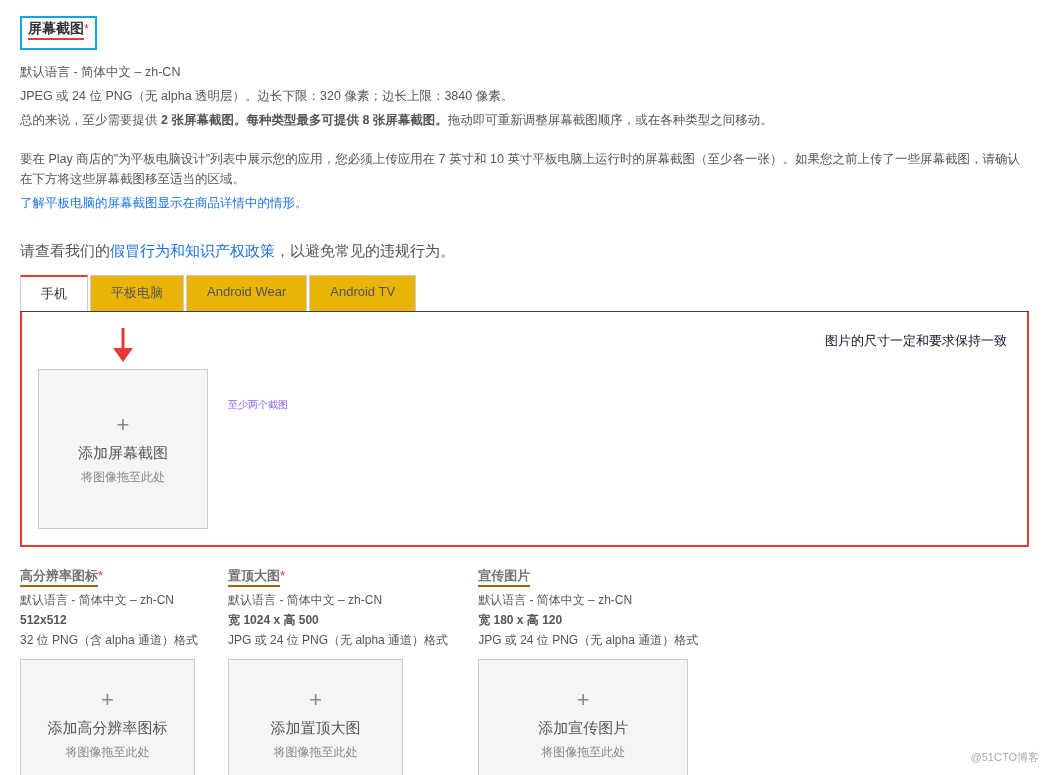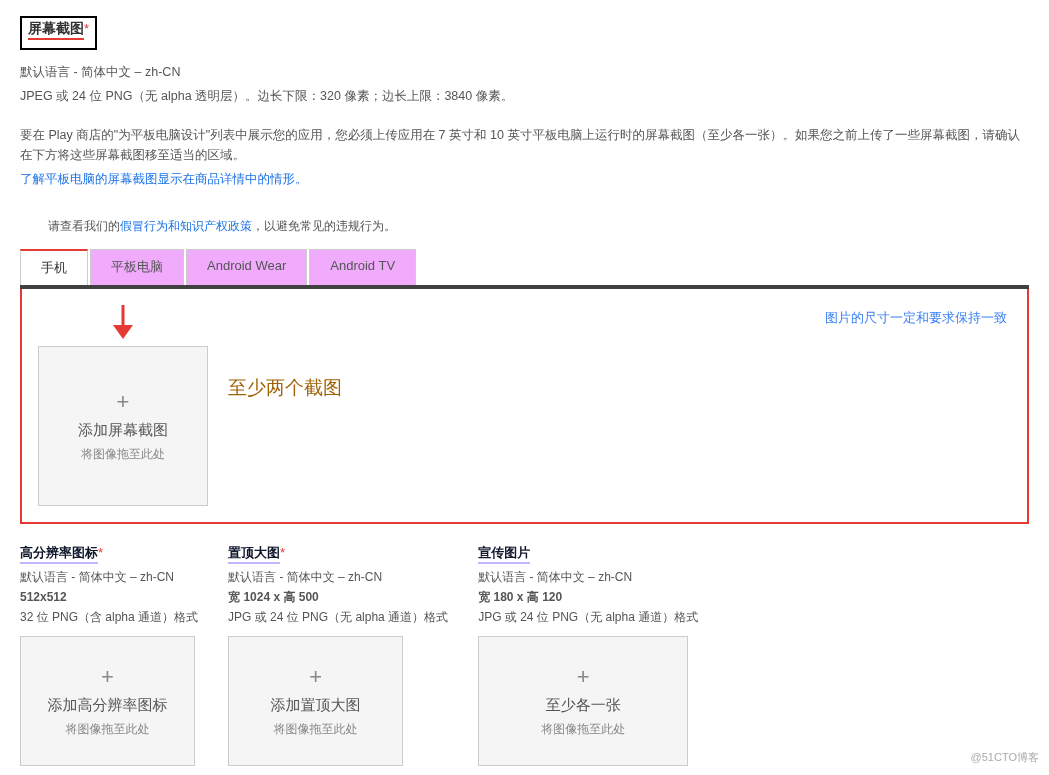--- a/index.html
+++ b/index.html
@@ -35,36 +35,35 @@
     .info-bold {
       font-weight: bold;
     }
     .link-text {
       color: #1a73e8;
       text-decoration: none;
       cursor: pointer;
     }
     .policy-text {
       color: #555;
-      font-size: 12px;
+      font-size: 15px;
       margin-top: 10px;
       margin-bottom: 12px;
-      margin-left: 28px;
     }
     
     .tabs-row {
       display: flex;
-      border-bottom: 4px solid #404040;
+      border-bottom: 1px solid #404040;
       margin-bottom: 0;
     }
     .tab {
       padding: 8px 20px;
       border: 1px solid #ccc;
       border-bottom: none;
-      background: #f0abfc;
+      background: #eab308;
       cursor: pointer;
       font-size: 13px;
       color: #555;
       margin-right: 2px;
       user-select: none;
     }
     .tab.active {
       background: #fff;
       color: #333;
       border-top: 2px solid #e53935;
@@ -118,47 +117,47 @@
       font-size: 12px;
       color: #888;
     }
     .screenshot-right {
       flex: 1;
       display: flex;
       flex-direction: column;
       padding-top: 10px;
     }
     .min-screenshots-hint {
-      color: #a16207;
-      font-size: 19px;
+      color: #8b5cf6;
+      font-size: 10px;
       margin-top: 60px;
     }
     .size-hint {
       position: absolute;
       right: 20px;
       top: 20px;
-      color: #3b82f6;
+      color: #0f172a;
       font-size: 13px;
     }
     
     .assets-row {
       display: flex;
       gap: 30px;
       margin-top: 20px;
       align-items: flex-start;
     }
     .asset-section {
       display: flex;
       flex-direction: column;
     }
     .asset-title {
       font-size: 13px;
       font-weight: bold;
-      color: #0f172a;
-      border-bottom: 2px solid #c4b5fd;
+      color: #737373;
+      border-bottom: 2px solid #a16207;
       display: inline-block;
       margin-bottom: 4px;
     }
     .asset-info {
       font-size: 12px;
       color: #555;
       margin-bottom: 2px;
       line-height: 1.5;
     }
     .asset-info .bold {
@@ -171,21 +170,21 @@
     .watermark {
       position: fixed;
       bottom: 10px;
       right: 10px;
       color: #aaa;
       font-size: 11px;
       text-align: right;
     }
     
     .section-header-box {
-      border: 2px solid #000000;
+      border: 2px solid #0ea5e9;
       display: inline-block;
       padding: 2px 6px;
       margin-bottom: 6px;
     }
     .tabs-wrapper {
       margin-top: 14px;
     }
   </style>
 </head>
 <body>
@@ -195,20 +194,23 @@
   <div style="margin-bottom: 6px;">
     <span class="section-header-box">
       <span class="section-title">屏幕截图</span><span class="required-star">*</span>
     </span>
   </div>
 
   
   <p class="info-text">默认语言 - 简体中文 – zh-CN</p>
   <p class="info-text">
     <span>JPEG 或 24 位 PNG（无 alpha 透明层）。边长下限：320 像素；边长上限：3840 像素。</span>
+  </p>
+  <p class="info-text">
+    总的来说，至少需要提供 <span class="info-bold">2 张屏幕截图。每种类型最多可提供 8 张屏幕截图。</span>拖动即可重新调整屏幕截图顺序，或在各种类型之间移动。
   </p>
 
   <br>
 
   
   <p class="info-text">
     要在 Play 商店的"为平板电脑设计"列表中展示您的应用，您必须上传应用在 7 英寸和 10 英寸平板电脑上运行时的屏幕截图（至少各一张）。如果您之前上传了一些屏幕截图，请确认在下方将这些屏幕截图移至适当的区域。
   </p>
   <p class="info-text">
     <a class="link-text">了解平板电脑的屏幕截图显示在商品详情中的情形。</a>
@@ -301,21 +303,21 @@
       </div>
       <div class="asset-info">默认语言 - 简体中文 – zh-CN</div>
       <div class="asset-info">
         <span class="bold">宽 180 x 高 120</span>
       </div>
       <div class="asset-info">
         <span>JPG 或 24 位 PNG（无 alpha 通道）格式</span>
       </div>
       <div class="upload-box upload-box-medium asset-upload-box" style="width:210px;">
         <span class="plus">+</span>
-        <span class="label">至少各一张</span>
+        <span class="label">添加宣传图片</span>
         <span class="drag-hint">将图像拖至此处</span>
       </div>
     </div>
   </div>
 
   
   
 </div>
 
 <div class="watermark">@51CTO博客</div>

